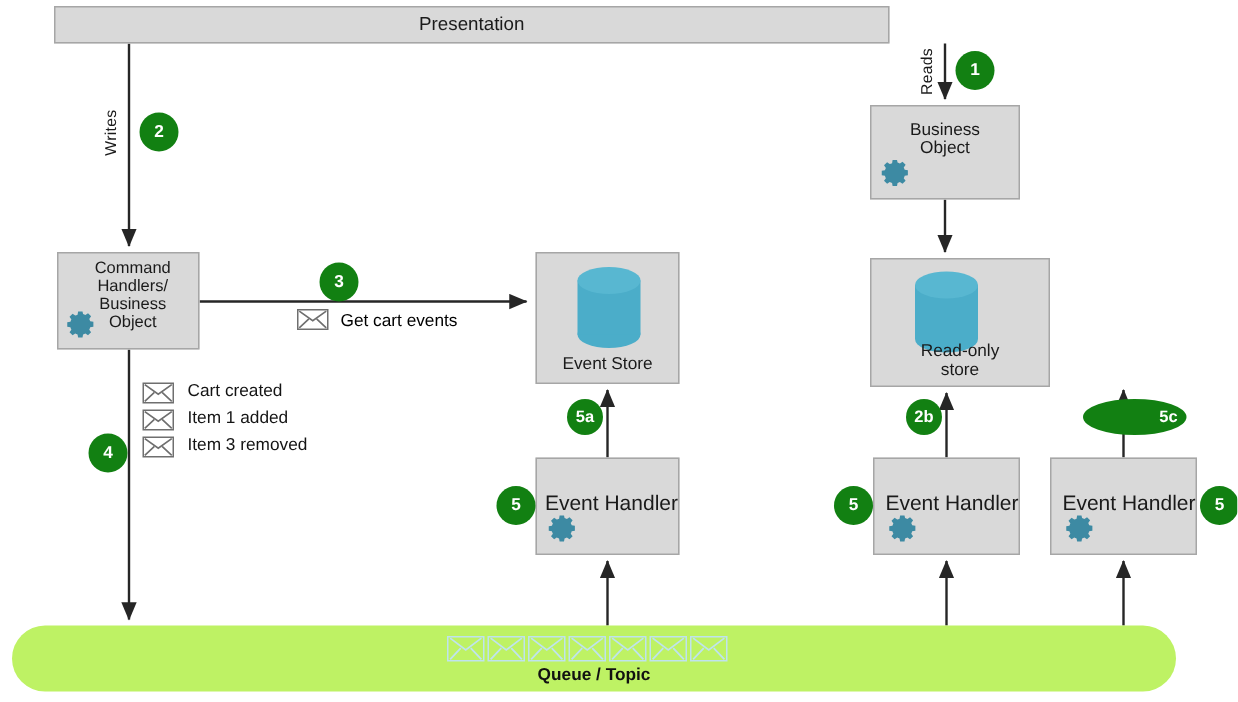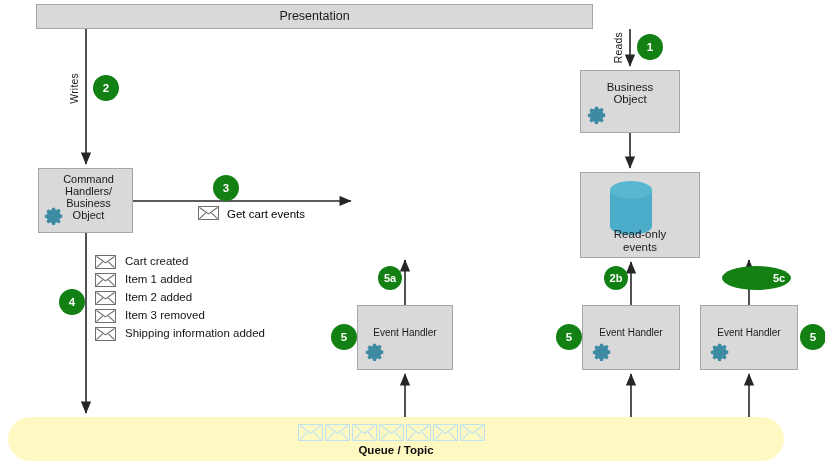--- a/index.html
+++ b/index.html
@@ -20,32 +20,32 @@
 
   .bizobj{left:580px;top:70px;width:100px;height:63px;}
   .bizobj .box-label{top:10px;font-size:11.5px;}
 
   .readonly{left:580px;top:172px;width:120px;height:86px;}
   .readonly .box-label{bottom:4px;font-size:11.5px;}
 
   .eh1{left:357px;top:305px;width:96px;height:65px;}
   .eh2{left:582px;top:305px;width:98px;height:65px;}
   .eh3{left:700px;top:305px;width:98px;height:65px;}
-  .eh .box-label{top:22px;font-size:10px;}
+  .eh .box-label{top:22px;font-size:14px;text-align:right;}
 
   .triangle{position:absolute;left:700px;top:172px;width:100px;height:84px;}
   .triangle .tri-outline{position:absolute;left:0;top:0;width:100px;height:84px;}
   .triangle .box-label{top:38px;font-size:11.5px;line-height:1.12;}
 
   .cyl{position:absolute;}
   .cyl .cyl-body{position:absolute;left:0;top:9px;width:100%;height:calc(100% - 18px);background:#4badc9;}
   .cyl .cyl-top{position:absolute;left:0;top:0;width:100%;height:18px;border-radius:50%/50%;background:#58b7d1;}
   .cyl .cyl-bot{position:absolute;left:0;bottom:0;width:100%;height:18px;border-radius:50%/50%;background:#4badc9;}
 
-  .queue{position:absolute;left:8px;top:417px;width:776px;height:44px;background:#fef9c3;border-radius:22px;}
+  .queue{position:absolute;left:8px;top:417px;width:776px;height:44px;background:#bef264;border-radius:22px;}
   .queue-label{position:absolute;left:0;right:0;bottom:5px;text-align:center;font-size:11.5px;font-weight:bold;color:#111;}
   .queue-envs{position:absolute;left:298px;top:424px;display:flex;gap:2px;}
 
   .env{display:inline-block;box-sizing:border-box;border:1.4px solid #6f6f6f;background:transparent;position:relative;}
   .env::before,.env::after{content:"";position:absolute;background:#6f6f6f;}
   .env::before{width:1.2px;height:0;}
   .env-light{border-color:#bfe3ee;}
 
   .envlist{position:absolute;left:95px;top:255px;}
   .envrow{display:flex;align-items:flex-start;height:18px;}
@@ -118,20 +118,28 @@
   <div style="position:absolute;left:198px;top:206px;display:flex;align-items:flex-end;">
     <span class="env" style="width:21px;height:14px;">
       <svg width="19" height="12" viewBox="0 0 22 14" style="display:block;">
           <path d="M0.5 0.5 L11 8 L21.5 0.5" fill="none" stroke="#6f6f6f" stroke-width="1.3"></path>
           <path d="M0.5 13.5 L8 6.5 M21.5 13.5 L14 6.5" fill="none" stroke="#6f6f6f" stroke-width="1.3"></path>
         </svg>
     </span>
     <span class="env-txt" style="font-size:11.5px;margin-left:8px;">Get cart events</span>
   </div>
 
+  <div class="box eventstore">
+    <div class="cyl" style="left:27px;top:9px;width:42px;height:54px;">
+      <div class="cyl-bot"></div>
+        <div class="cyl-body"></div>
+        <div class="cyl-top"></div>
+    </div>
+    <div class="box-label">Event Store</div>
+  </div>
 
   <div class="badge md" style="left:59px;top:289px;">4</div>
   <div class="envlist">
     <div class="envrow">
       <span class="env" style="width:21px;height:14px;">
         <svg width="19" height="12" viewBox="0 0 22 14" style="display:block;">
             <path d="M0.5 0.5 L11 8 L21.5 0.5" fill="none" stroke="#6f6f6f" stroke-width="1.3"></path>
             <path d="M0.5 13.5 L8 6.5 M21.5 13.5 L14 6.5" fill="none" stroke="#6f6f6f" stroke-width="1.3"></path>
           </svg>
       </span>
@@ -146,39 +154,21 @@
       </span>
       <span class="env-txt">Item 1 added</span>
     </div>
     <div class="envrow">
       <span class="env" style="width:21px;height:14px;">
         <svg width="19" height="12" viewBox="0 0 22 14" style="display:block;">
             <path d="M0.5 0.5 L11 8 L21.5 0.5" fill="none" stroke="#6f6f6f" stroke-width="1.3"></path>
             <path d="M0.5 13.5 L8 6.5 M21.5 13.5 L14 6.5" fill="none" stroke="#6f6f6f" stroke-width="1.3"></path>
           </svg>
       </span>
-      <span class="env-txt">Item 2 added</span>
-    </div>
-    <div class="envrow">
-      <span class="env" style="width:21px;height:14px;">
-        <svg width="19" height="12" viewBox="0 0 22 14" style="display:block;">
-            <path d="M0.5 0.5 L11 8 L21.5 0.5" fill="none" stroke="#6f6f6f" stroke-width="1.3"></path>
-            <path d="M0.5 13.5 L8 6.5 M21.5 13.5 L14 6.5" fill="none" stroke="#6f6f6f" stroke-width="1.3"></path>
-          </svg>
-      </span>
       <span class="env-txt">Item 3 removed</span>
-    </div>
-    <div class="envrow">
-      <span class="env" style="width:21px;height:14px;">
-        <svg width="19" height="12" viewBox="0 0 22 14" style="display:block;">
-            <path d="M0.5 0.5 L11 8 L21.5 0.5" fill="none" stroke="#6f6f6f" stroke-width="1.3"></path>
-            <path d="M0.5 13.5 L8 6.5 M21.5 13.5 L14 6.5" fill="none" stroke="#6f6f6f" stroke-width="1.3"></path>
-          </svg>
-      </span>
-      <span class="env-txt">Shipping information added</span>
     </div>
   </div>
 
   <div class="vlabel" style="left:612px;top:32px;">Reads</div>
   <div class="badge md" style="left:637px;top:34px;">1</div>
 
   <div class="box bizobj">
     <div class="box-label">
       <div>Business</div>
       <div>Object</div>
@@ -190,21 +180,21 @@
   </div>
 
   <div class="box readonly">
     <div class="cyl" style="left:29px;top:8px;width:42px;height:54px;">
       <div class="cyl-bot"></div>
         <div class="cyl-body"></div>
         <div class="cyl-top"></div>
     </div>
     <div class="box-label">
       <div>Read-only</div>
-      <div>events</div>
+      <div>store</div>
     </div>
   </div>
 
 
   <div class="badge sm" style="left:378px;top:266px;">5a</div>
   <div class="badge sm" style="left:604px;top:266px;">2b</div>
   <div class="badge sm" style="left:722px;top:266px;padding-left:45px;">5c</div>
 
   <div class="box eh eh1">
     <div class="box-label">Event Handler</div>

